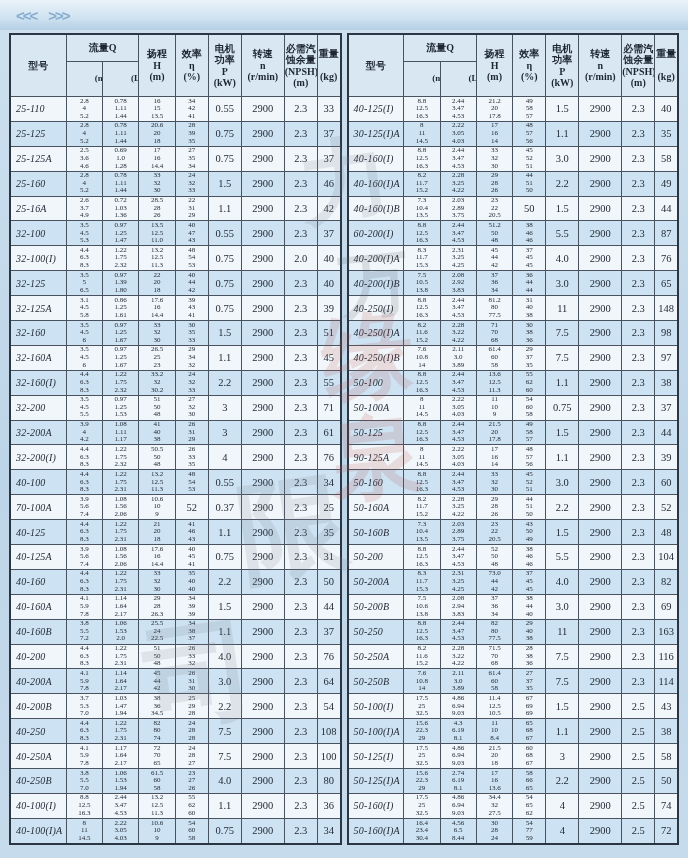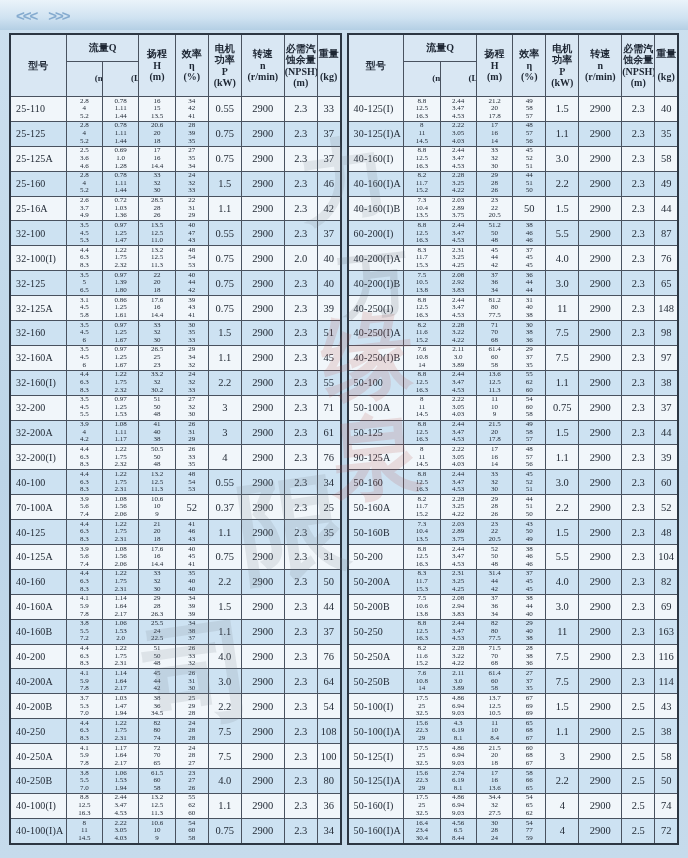--- a/index.html
+++ b/index.html
@@ -40,21 +40,21 @@
     background:#d9e7f3;font-weight:bold;font-size:10px;line-height:11.5px;
     white-space:pre-line;color:#1d2633;
   }
   .ptable thead tr.h1 th{height:26px;}
   .ptable thead tr.h2 th{height:34px;font-size:9px;}
   .ptable thead th.u{font-size:9px;padding-left:28px;}
   tr.alt td{background:#cde2f2;}
   tr.plain td{background:#f1f6fa;}
   td.model{
     text-align:left;padding-left:5px;font-size:10px;letter-spacing:0.2px;
-    font-family:"Liberation Serif","DejaVu Serif",serif;white-space:nowrap;
+    font-family:"Liberation Serif","DejaVu Serif",serif;white-space:nowrap;font-style:italic;
   }
   td.multi .val{font-size:7px;line-height:7.6px;}
   td.single{font-size:10.5px;}
   .wm-layer{position:absolute;top:0;left:0;right:0;bottom:0;pointer-events:none;}
   .wm{
     position:absolute;font-weight:bold;opacity:0.16;
     font-family:"Liberation Serif","DejaVu Serif",serif;white-space:nowrap;
   }
 </style>
 </head>
@@ -1480,21 +1480,21 @@
               <div class="val">8.3</div>
               <div class="val">11.7</div>
               <div class="val">15.3</div>
             </td>
             <td class="multi">
               <div class="val">2.31</div>
               <div class="val">3.25</div>
               <div class="val">4.25</div>
             </td>
             <td class="multi">
-              <div class="val">31.4</div>
+              <div class="val">73.0</div>
               <div class="val">44</div>
               <div class="val">42</div>
             </td>
             <td class="multi">
               <div class="val">37</div>
               <div class="val">45</div>
               <div class="val">45</div>
             </td>
             <td class="single">4.0</td>
             <td class="single">2900</td>
@@ -1615,21 +1615,21 @@
               <div class="val">17.5</div>
               <div class="val">25</div>
               <div class="val">32.5</div>
             </td>
             <td class="multi">
               <div class="val">4.86</div>
               <div class="val">6.94</div>
               <div class="val">9.03</div>
             </td>
             <td class="multi">
-              <div class="val">13.7</div>
+              <div class="val">11.4</div>
               <div class="val">12.5</div>
               <div class="val">10.5</div>
             </td>
             <td class="multi">
               <div class="val">67</div>
               <div class="val">69</div>
               <div class="val">69</div>
             </td>
             <td class="single">1.5</td>
             <td class="single">2900</td>

